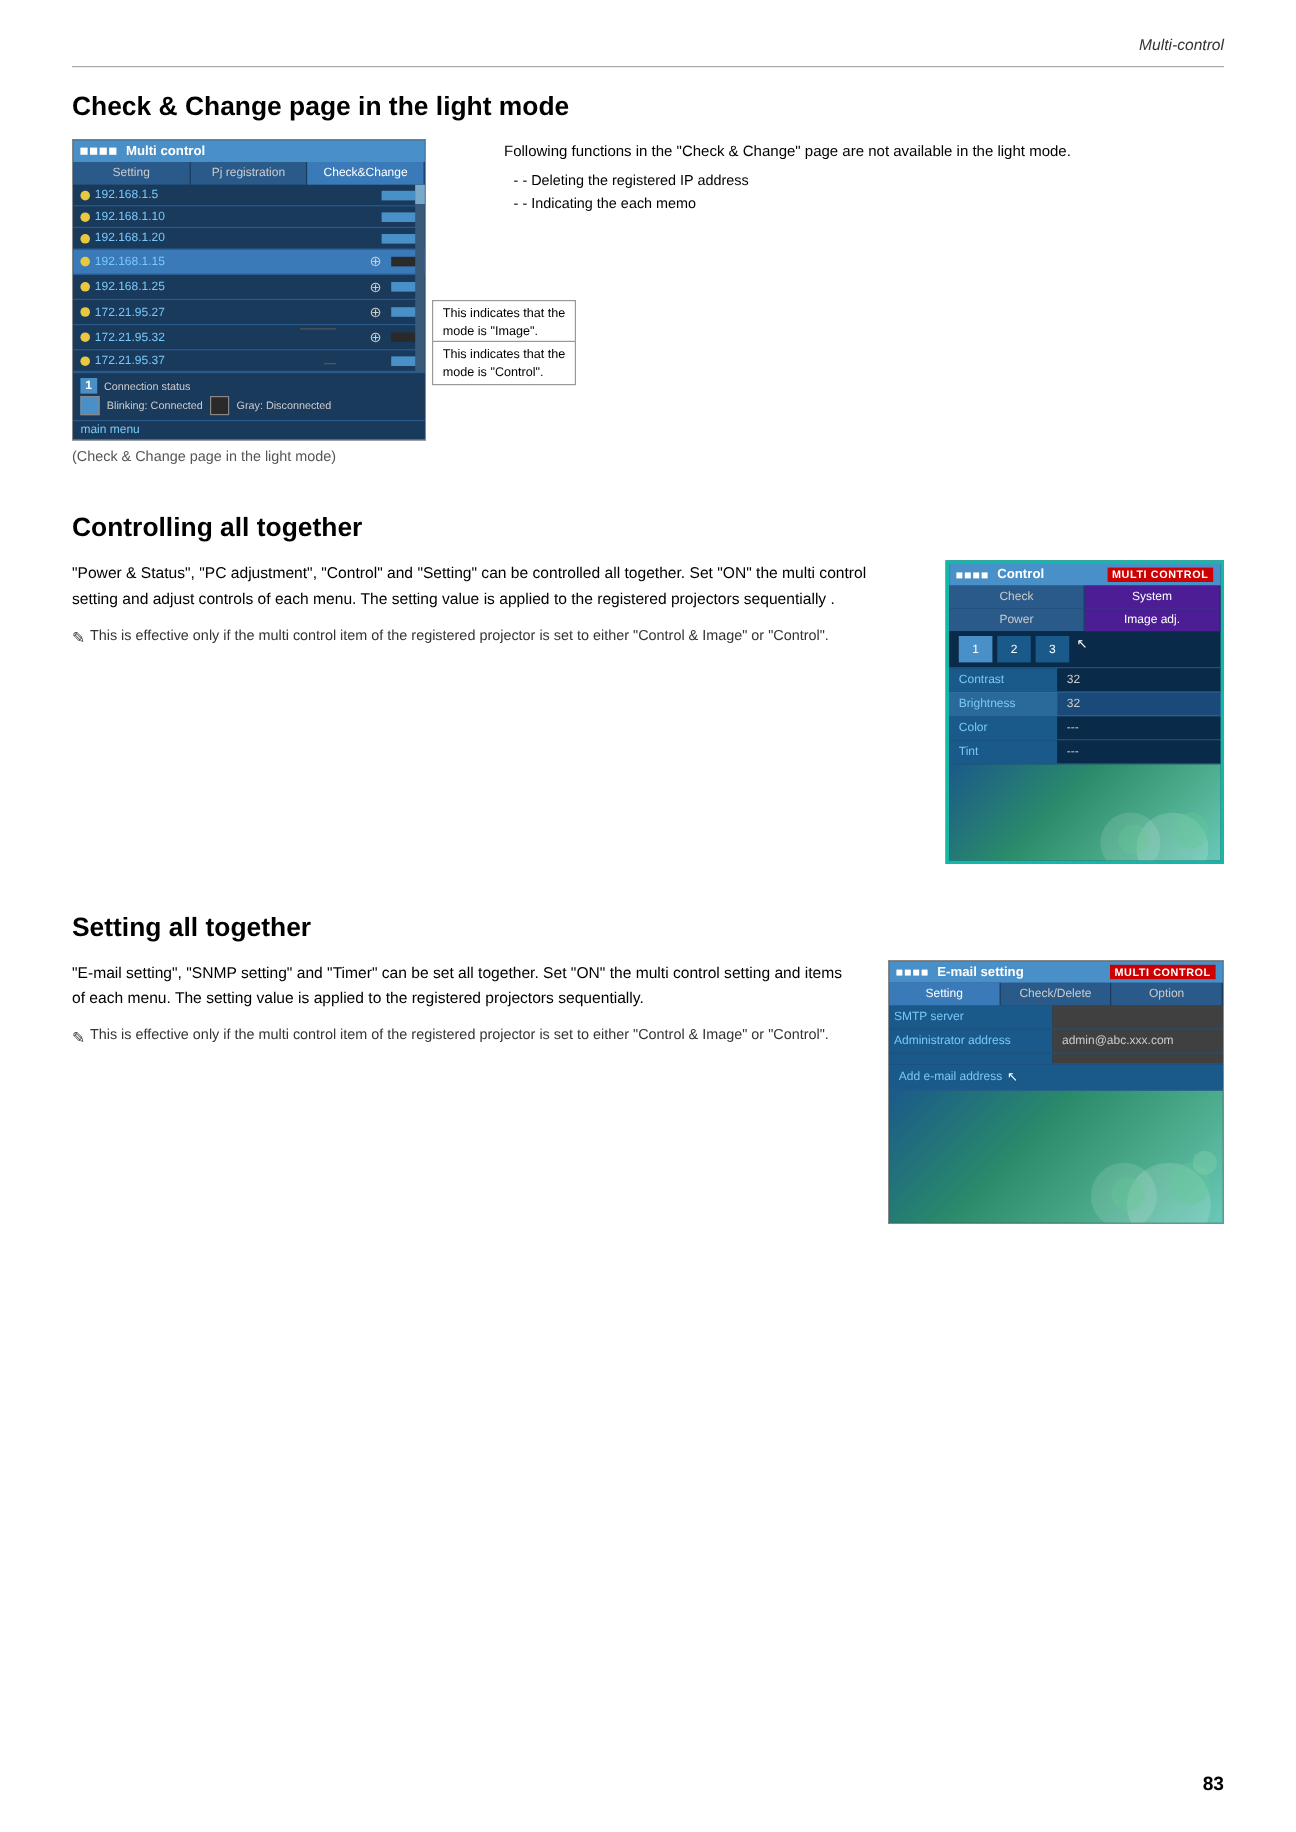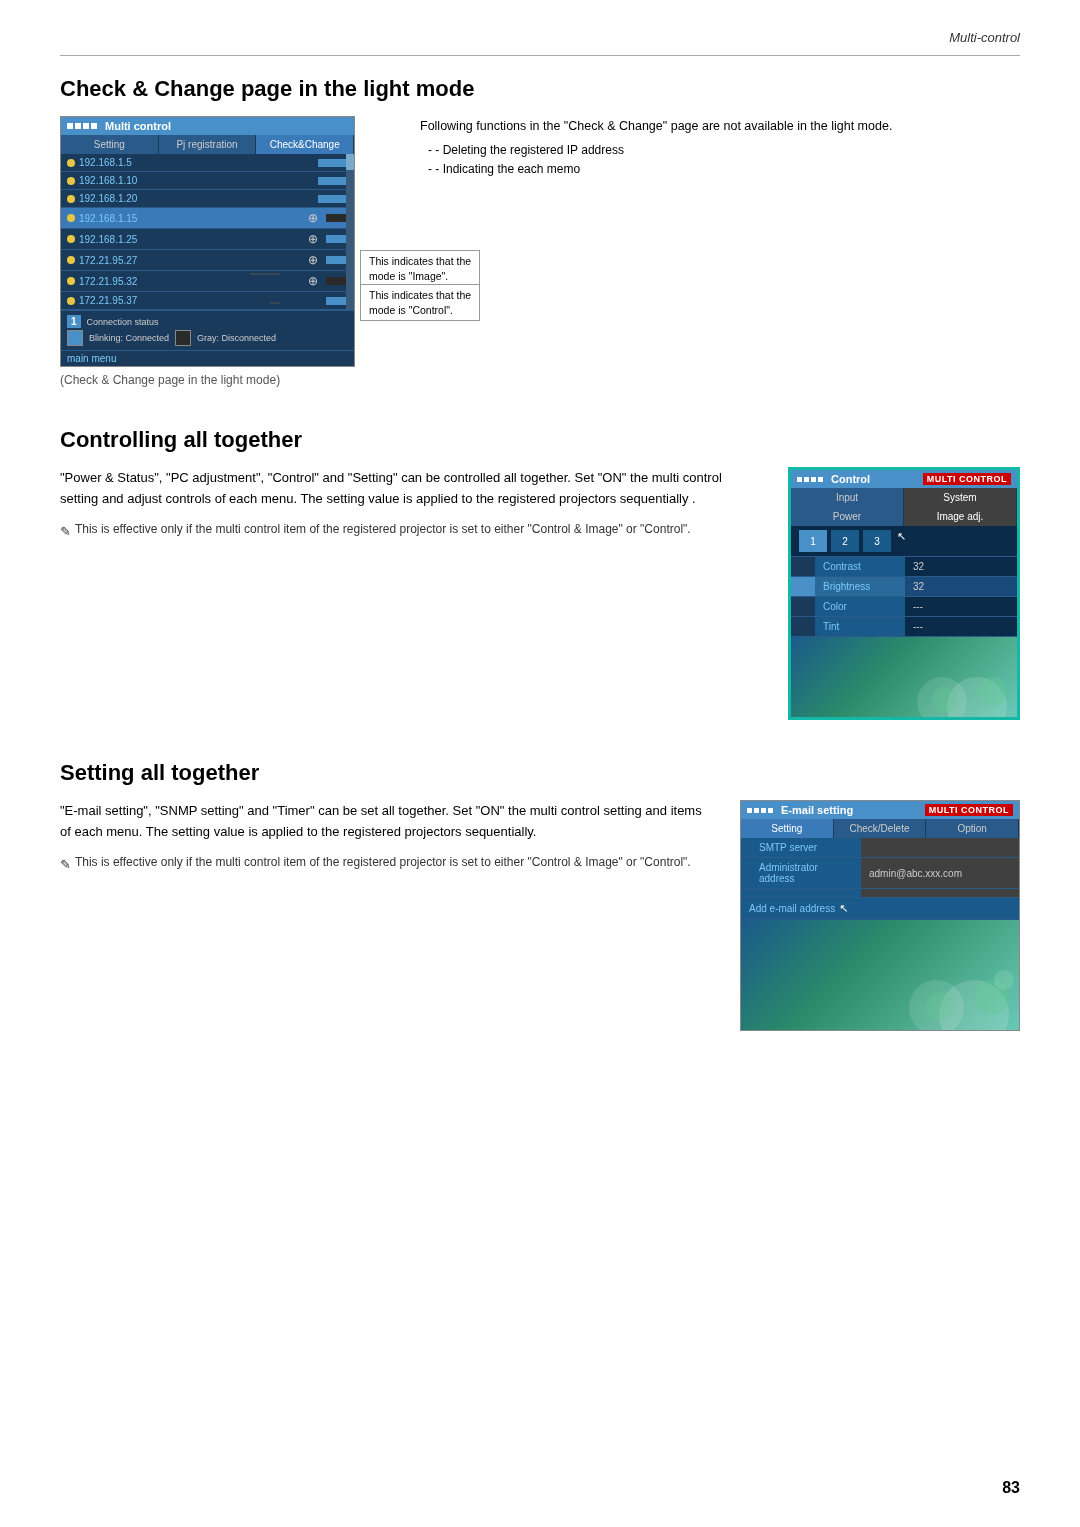--- a/index.html
+++ b/index.html
@@ -256,29 +256,28 @@
       flex: 1;
       padding: 4px 6px;
       font-size: 10px;
       color: #ccc;
       text-align: center;
       border-right: 1px solid #1a3a5c;
       cursor: pointer;
     }
 
     .ctrl-tab.active {
-      background: #404040;
+      background: #4c1d95;
       color: #fff;
     }
 
     .ctrl-row {
       display: flex;
       border-bottom: 1px solid #2a5a8a;
       align-items: flex-end;
-      padding-left: 24px;
     }
 
     .ctrl-label {
       background: #1a5a8a;
       color: #7ac8f8;
       padding: 4px 8px;
       font-size: 10px;
       width: 90px;
       flex-shrink: 0;
       display: flex;
@@ -369,23 +368,23 @@
 
     .email-row {
       display: flex;
       border-bottom: 1px solid #2a5a8a;
       align-items: stretch;
     }
 
     .email-label {
       background: #1a5a8a;
       color: #7ac8f8;
-      padding: 4px 18px;
-      font-size: 10px;
-      width: 120px;
+      padding: 4px 4px;
+      font-size: 10px;
+      width: 136px;
       flex-shrink: 0;
       display: flex;
       align-items: center;
     }
 
     .email-value {
       background: #404040;
       color: #ccc;
       padding: 4px 8px;
       font-size: 10px;
@@ -620,21 +619,21 @@
               <span style="width:5px;height:5px;background:#fff;display:inline-block;"></span>
               <span style="width:5px;height:5px;background:#fff;display:inline-block;"></span>
               <span style="width:5px;height:5px;background:#fff;display:inline-block;"></span>
             </span>
             <span>Control</span>
           </div>
           <span class="ctrl-badge">MULTI CONTROL</span>
         </div>
 
         <div class="ctrl-tabs">
-          <div class="ctrl-tab">Input</div>
+          <div class="ctrl-tab">Check</div>
           <div class="ctrl-tab active">System</div>
         </div>
 
         <div class="ctrl-tabs">
           <div class="ctrl-tab">Power</div>
           <div class="ctrl-tab active">Image adj.</div>
         </div>
 
         <div class="ctrl-num-row">
           <div class="ctrl-num-btn active">

